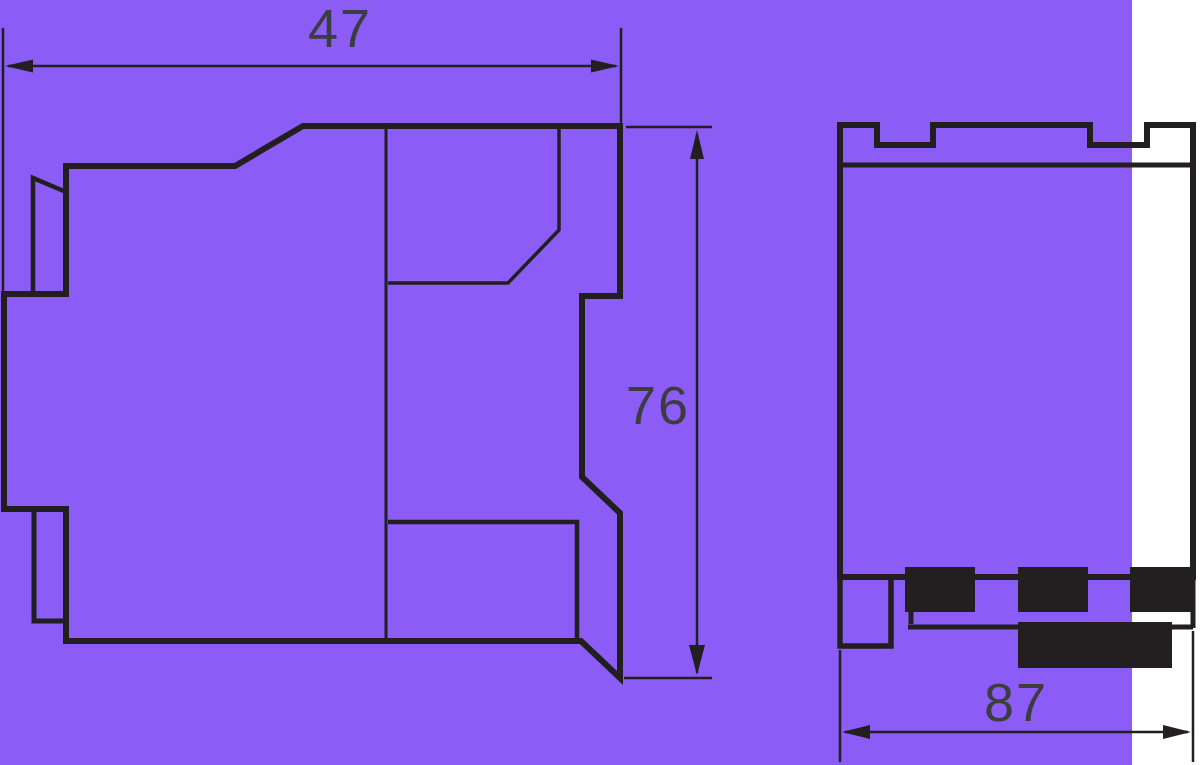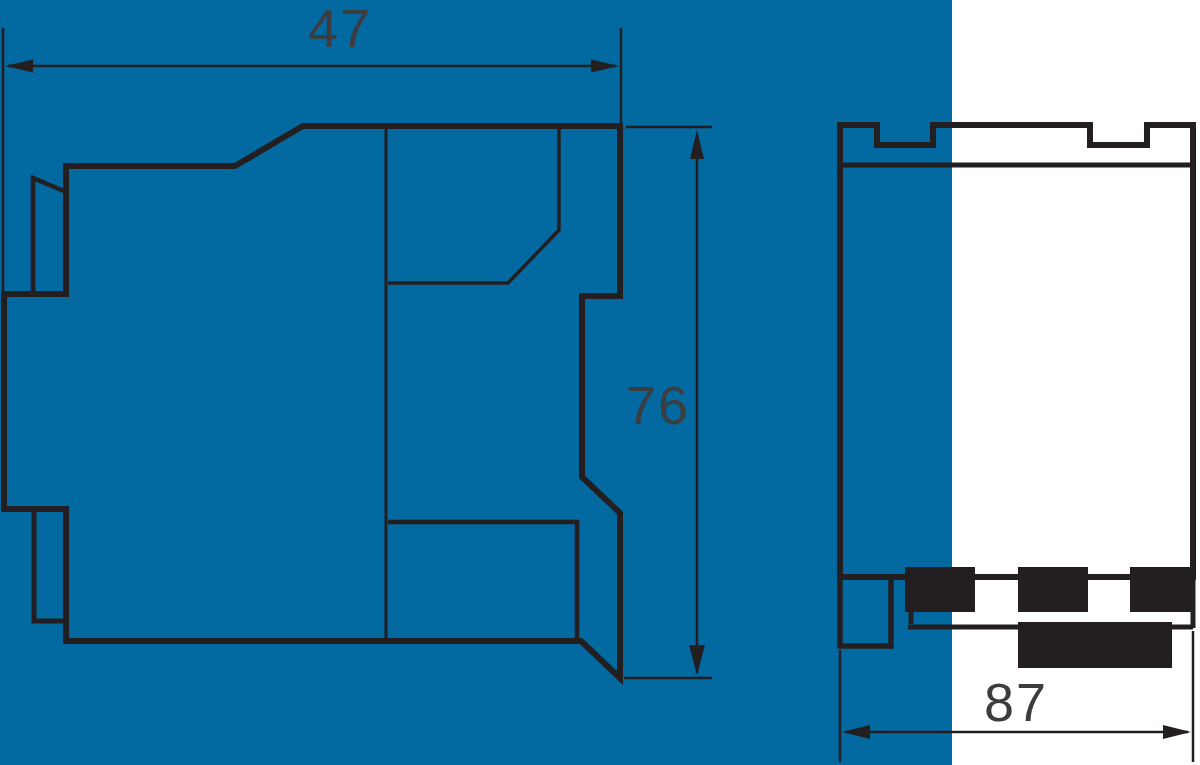--- a/index.html
+++ b/index.html
@@ -5,23 +5,23 @@
   html, body {
     margin: 0;
     padding: 0;
     background: #ffffff;
     width: 1200px;
     height: 765px;
     overflow: hidden;
   }
   .drawing-stage {
     position: relative;
-    width: 952px;
+    width: 1132px;
     height: 765px;
-    background: #0369a1;
+    background: #8b5cf6;
   }
   svg { display: block; }
   .dim-label {
     font-family: "Liberation Sans", "DejaVu Sans", sans-serif;
     font-weight: 300;
     font-size: 54px;
     letter-spacing: 2px;
   }
 </style>
 </head>

